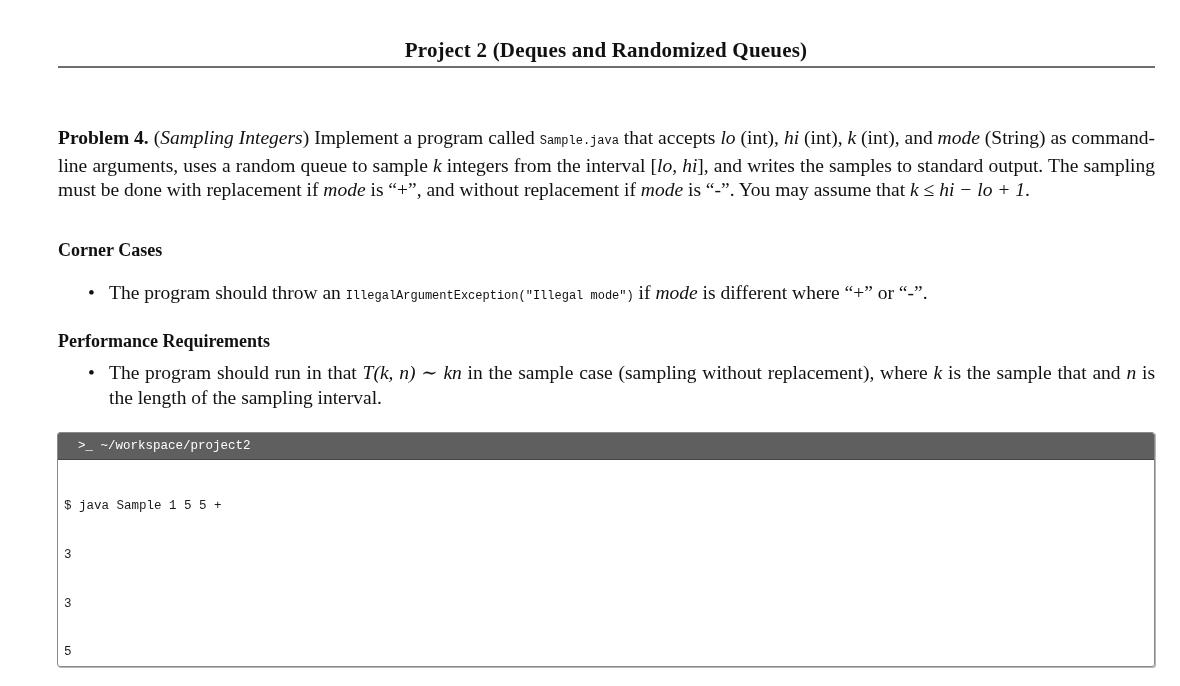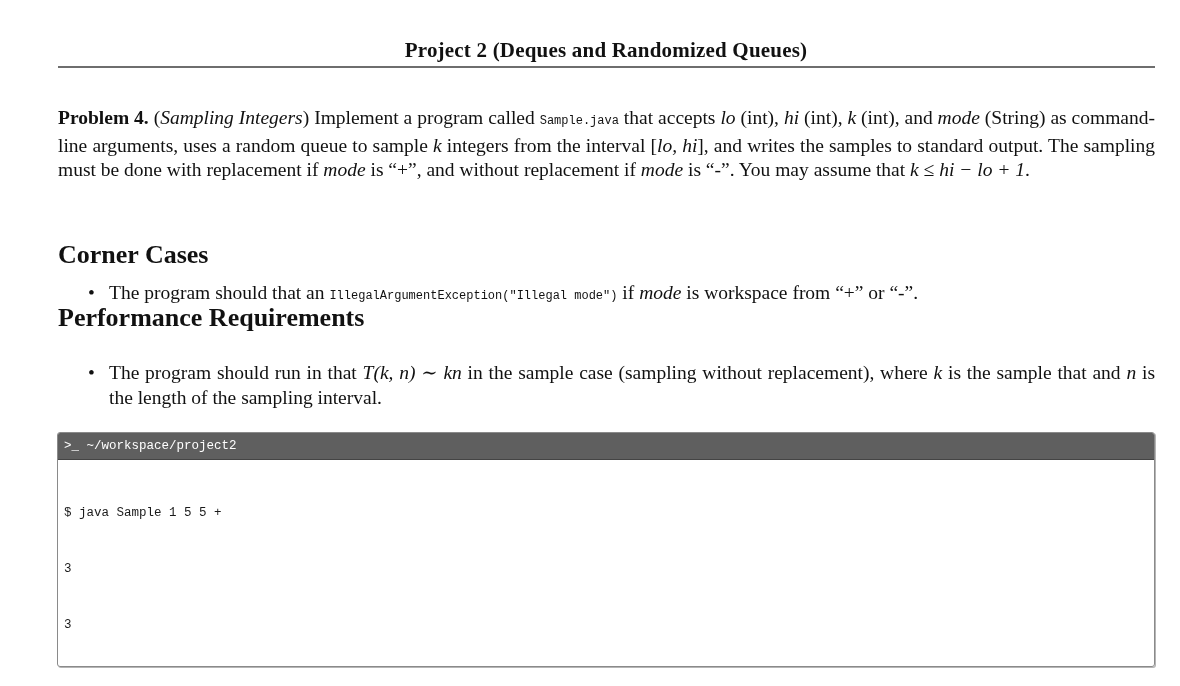--- a/index.html
+++ b/index.html
@@ -13,65 +13,65 @@
       text-align: center; font-weight: bold; font-size: 21px; letter-spacing: 0.2px;
     }
     .header-rule {
       position: absolute; left: 58px; top: 66px; width: 1097px; height: 0;
       border-top: 2px solid #6e6e6e;
     }
     .para {
       position: absolute; left: 58px; width: 1097px; font-size: 19.5px; line-height: 24.5px;
       text-align: justify; text-align-last: left;
     }
-    .problem { top: 106px; }
+    .problem { top: 126px; }
     .mono-inline { font-family: "Liberation Mono", "DejaVu Sans Mono", monospace; font-size: 12px; }
     .section-title {
-      position: absolute; left: 58px; font-weight: bold; font-size: 26px;
+      position: absolute; left: 58px; font-weight: bold; font-size: 18px;
     }
     .corner-title { top: 240px; }
-    .perf-title { top: 303px; }
+    .perf-title { top: 331px; }
     .bullet {
       position: absolute; left: 88px; width: 1067px; font-size: 19.5px; line-height: 24.5px;
     }
     .bullet .dot { position: absolute; left: 0; top: 0; }
     .bullet .text { display: block; margin-left: 21px; text-align: justify; text-align-last: left; }
     .corner-bullet { top: 281px; }
     .perf-bullet { top: 361px; }
     i { font-style: italic; }
 
     .terminal {
       position: absolute; left: 57px; top: 432px; width: 1096px; height: 233px;
       border: 1px solid #8a8a8a; border-radius: 3px; overflow: hidden;
       box-shadow: 1px 1px 0 #b5b5b5;
     }
     .terminal-bar {
       height: 26px; background: #5f5f5f; color: #ffffff;
       font-family: "Liberation Mono", "DejaVu Sans Mono", monospace; font-size: 12.5px;
-      line-height: 26px; padding-left: 6px; border-bottom: 1px solid #444;
+      line-height: 26px; padding-left: 20px; border-bottom: 1px solid #444;
     }
     .terminal-body {
       padding: 6px 0 0 6px;
       font-family: "Liberation Mono", "DejaVu Sans Mono", monospace; font-size: 12.5px;
       line-height: 16.2px; color: #1a1a1a; white-space: pre;
     }
-    .terminal-line { display: block; height: 16.2px; margin-top: 7px; }
+    .terminal-line { display: block; height: 16.2px; }
   </style>
 </head>
 <body>
 
 <div class="header-title">Project 2 (Deques and Randomized Queues)</div>
 <div class="header-rule"></div>
 
 <div class="para problem"><b>Problem 4.</b> (<i>Sampling Integers</i>)<span> Implement a program called </span><span class="mono-inline">Sample.java</span><span> that accepts </span><i>lo</i><span> (int), </span><i>hi</i><span> (int), </span><i>k</i><span> (int), and </span><i>mode</i><span> (String) as command-line arguments, uses a random queue to sample </span><i>k</i><span> integers from the interval [</span><i>lo, hi</i><span>], and writes the samples to standard output. The sampling must be done with replacement if </span><i>mode</i><span> is “+”, and without replacement if </span><i>mode</i><span> is “-”. You may assume that </span><i>k ≤ hi − lo + 1</i><span>.</span></div>
 
 <div class="section-title corner-title">Corner Cases</div>
 <div class="bullet corner-bullet">
   <span class="dot">•</span>
-  <span class="text"><span>The program should that an </span><span class="mono-inline">IllegalArgumentException("Illegal mode")</span><span> if </span><i>mode</i><span> is workspace from “+” or “-”.</span></span>
+  <span class="text"><span>The program should throw an </span><span class="mono-inline">IllegalArgumentException("Illegal mode")</span><span> if </span><i>mode</i><span> is different where “+” or “-”.</span></span>
 </div>
 
 <div class="section-title perf-title">Performance Requirements</div>
 <div class="bullet perf-bullet">
   <span class="dot">•</span>
   <span class="text"><span>The program should run in that </span><i>T(k, n) ∼ kn</i><span> in the sample case (sampling without replacement), where </span><i>k</i><span> is the sample that and </span><i>n</i><span> is the length of the sampling interval.</span></span>
 </div>
 
 <div class="terminal">
   <div class="terminal-bar"><span>&gt;_</span> <span>~/workspace/project2</span></div>

